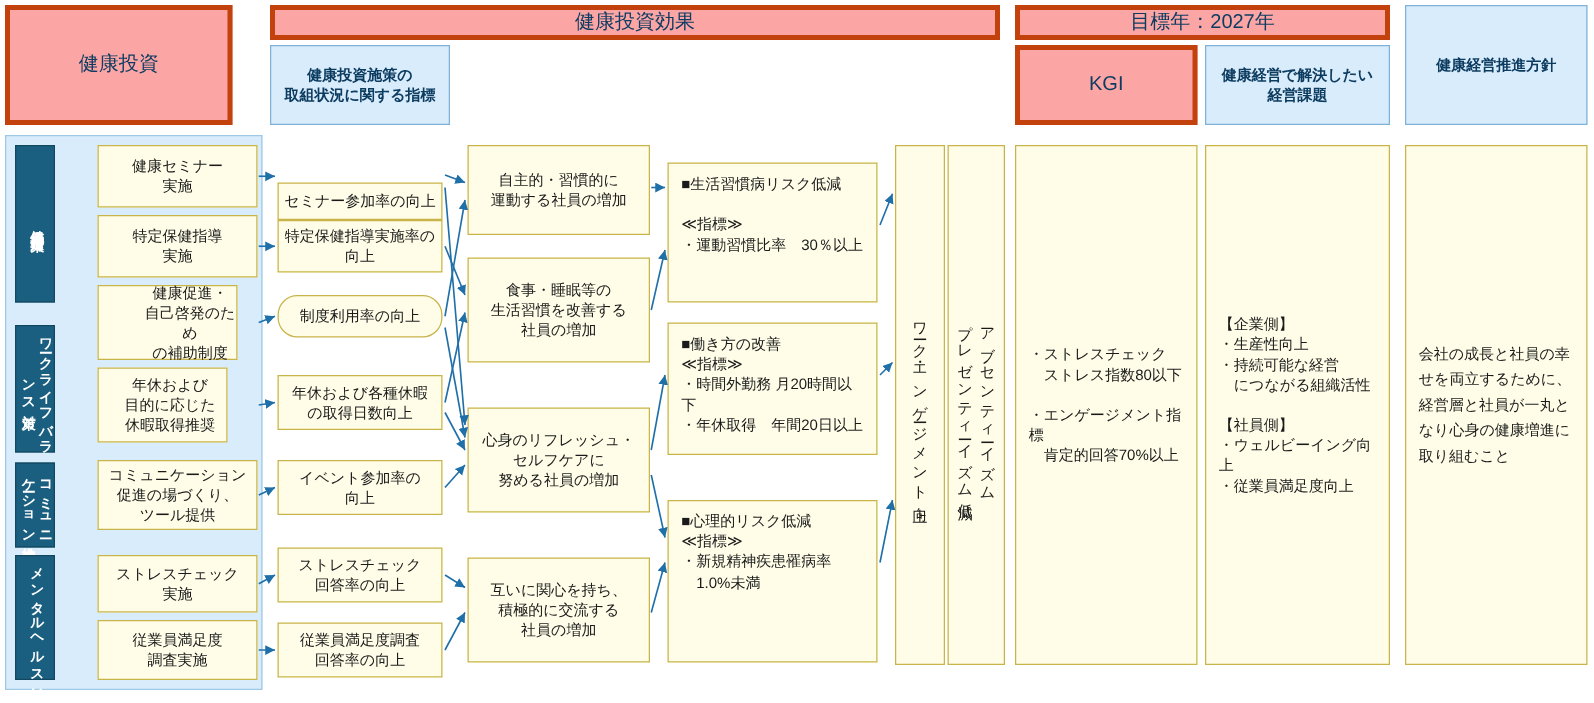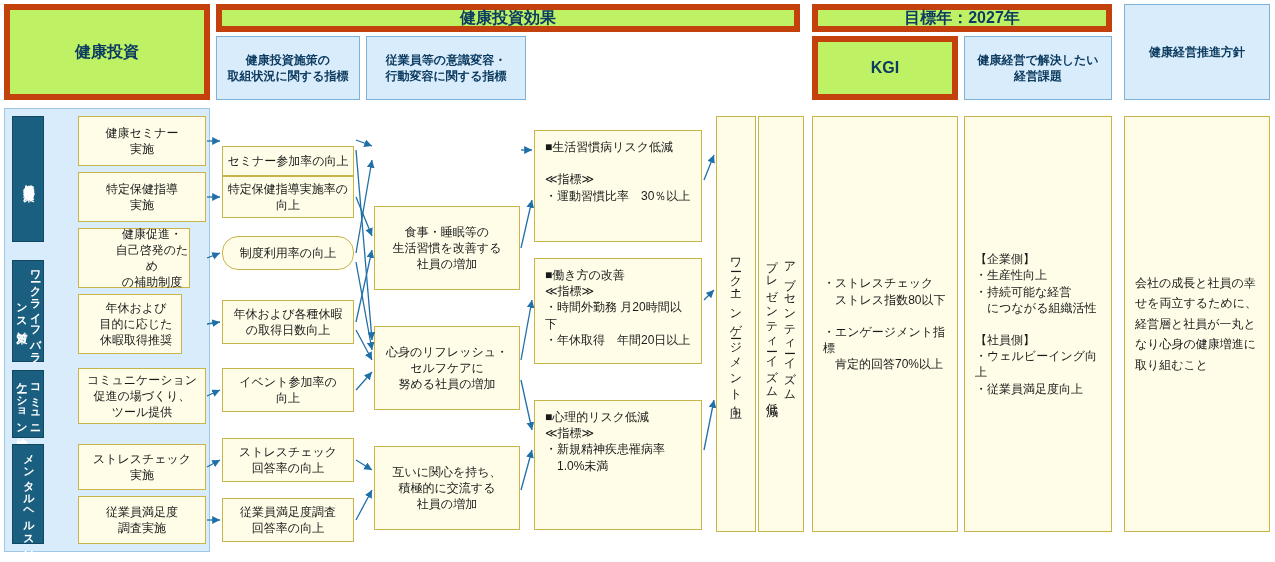--- a/index.html
+++ b/index.html
@@ -8,21 +8,21 @@
     background:#ffffff;
     font-family:"Liberation Sans","DejaVu Sans",sans-serif;
     font-size:12px;color:#1a1a1a;
     overflow:hidden;
   }
   #root{position:relative;width:1275px;height:562px;}
 
   
   .box{position:absolute;box-sizing:border-box;display:flex;align-items:center;justify-content:center;text-align:center;line-height:1.35;}
 
-  .hdr{background:#bef264;border:6px solid #c2410c;color:#0d3c61;font-weight:bold;}
+  .hdr{background:#fca5a5;border:4px solid #c2410c;color:#0d3c61;font-weight:normal;}
   .hdr-big{font-size:16px;}
   .hdr-sub{background:#d9ecfb;border:1px solid #7fb2d9;color:#0d3c61;font-weight:bold;font-size:12px;}
 
   .panel-blue{background:#d9ecfb;border:1px solid #9ec9e6;}
   .panel-yellow{background:#fffde8;border:1px solid #c9b44a;}
 
   .cat{background:#1b5f80;border:1px solid #12485f;color:#ffffff;font-size:11px;font-weight:bold;letter-spacing:1px;}
   .cat .vt{writing-mode:vertical-rl;text-orientation:upright;line-height:1.25;}
 
   .ybox{background:#fffde8;border:1px solid #c9b44a;color:#1a1a1a;font-size:12px;}
@@ -32,39 +32,35 @@
 
   .txt{white-space:pre-line;}
 
   svg.arrows{position:absolute;left:0;top:0;width:1275px;height:562px;pointer-events:none;}
 </style>
 </head>
 <body>
 
 <div id="root">
 
-  <div class="box hdr hdr-big" style="left:4px;top:4px;width:206px;height:96px;">
+  <div class="box hdr hdr-big" style="left:4px;top:4px;width:182px;height:96px;">
     <span class="txt">健康投資</span>
   </div>
 
   <div class="box hdr hdr-big" style="left:216px;top:4px;width:584px;height:28px;">
     <span class="txt">健康投資効果</span>
   </div>
 
   <div class="box hdr hdr-big" style="left:812px;top:4px;width:300px;height:28px;">
     <span class="txt">目標年：2027年</span>
   </div>
 
   <div class="box hdr-sub" style="left:216px;top:36px;width:144px;height:64px;">
     <span class="txt">健康投資施策の
 取組状況に関する指標</span>
-  </div>
-  <div class="box hdr-sub" style="left:366px;top:36px;width:160px;height:64px;">
-    <span class="txt">従業員等の意識変容・
-行動変容に関する指標</span>
   </div>
 
   <div class="box hdr-sub" style="left:964px;top:36px;width:148px;height:64px;">
     <span class="txt">健康経営で解決したい
 経営課題</span>
   </div>
   <div class="box hdr hdr-big" style="left:812px;top:36px;width:146px;height:64px;">
     <span class="txt">KGI</span>
   </div>
   <div class="box hdr-sub" style="left:1124px;top:4px;width:146px;height:96px;">
@@ -138,20 +134,24 @@
     </div>
   <div class="box ybox" style="left:222px;top:438px;width:132px;height:44px;">
     <span class="txt">ストレスチェック
 回答率の向上</span>
     </div>
   <div class="box ybox" style="left:222px;top:498px;width:132px;height:44px;">
     <span class="txt">従業員満足度調査
 回答率の向上</span>
     </div>
 
+  <div class="box ybox" style="left:374px;top:116px;width:146px;height:72px;">
+    <span class="txt">自主的・習慣的に
+運動する社員の増加</span>
+    </div>
   <div class="box ybox" style="left:374px;top:206px;width:146px;height:84px;">
     <span class="txt">食事・睡眠等の
 生活習慣を改善する
 社員の増加</span>
     </div>
   <div class="box ybox" style="left:374px;top:326px;width:146px;height:84px;">
     <span class="txt">心身のリフレッシュ・
 セルフケアに
 努める社員の増加</span>
     </div>

